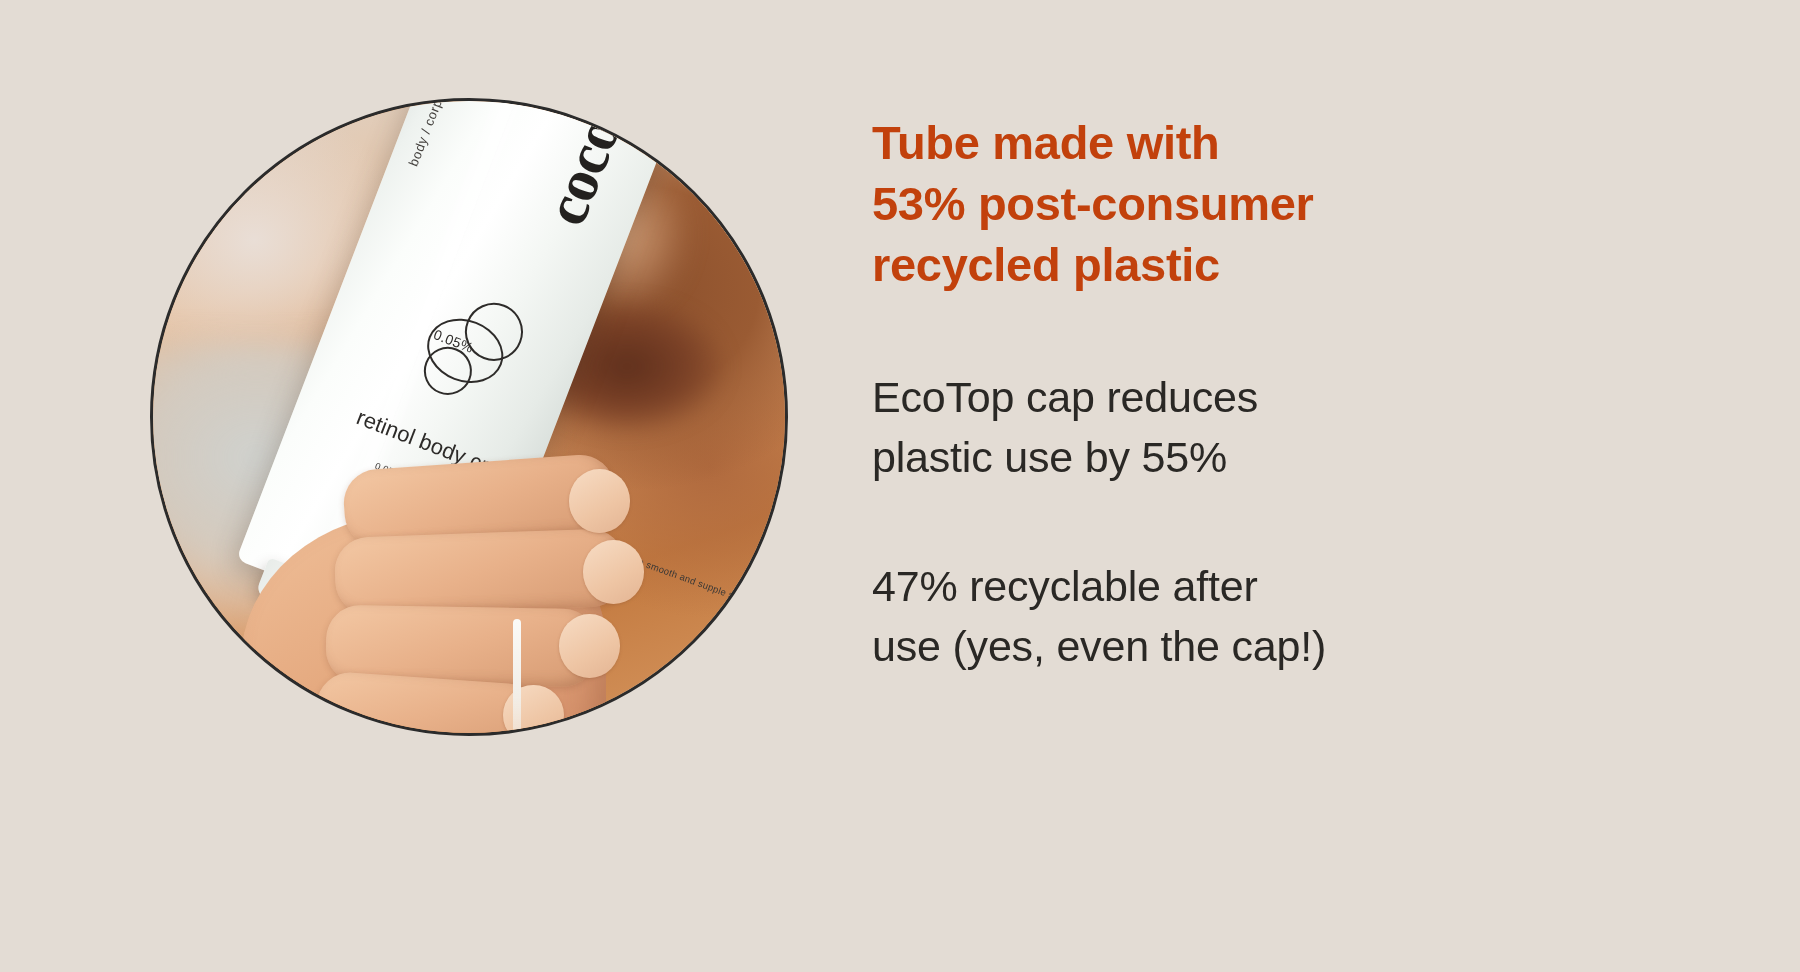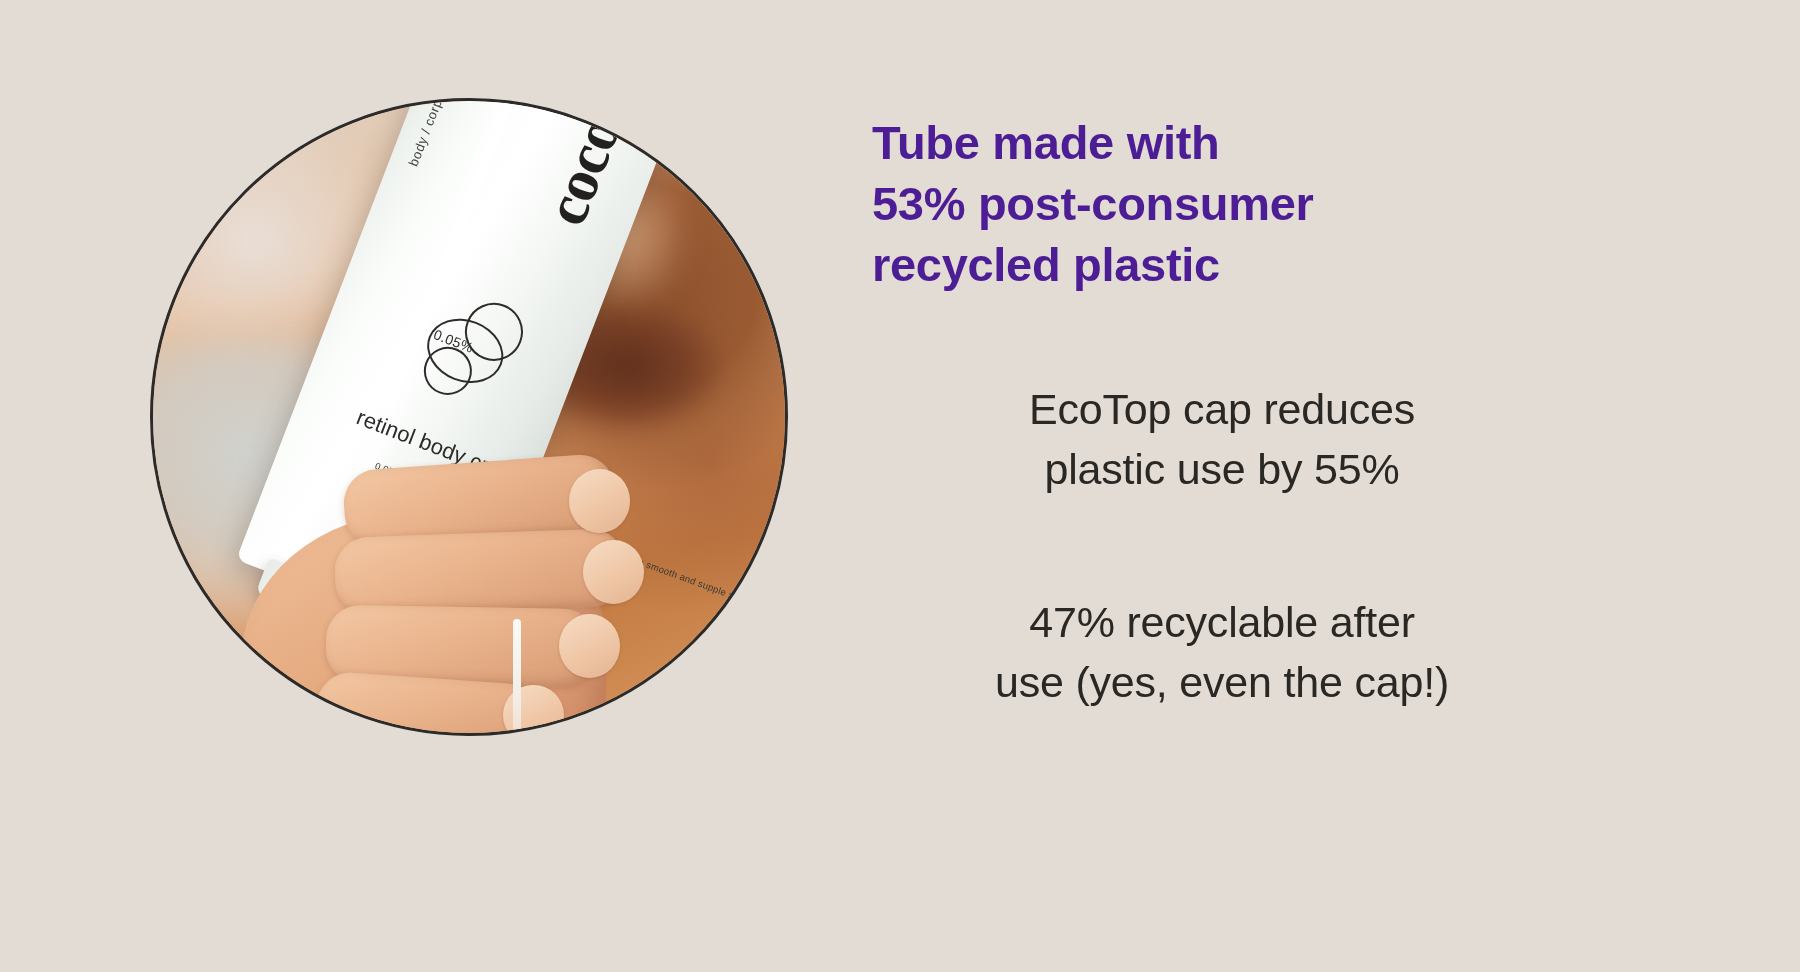--- a/index.html
+++ b/index.html
@@ -274,34 +274,33 @@
   .text-col {
     position: absolute;
     left: 872px;
     top: 112px;
     width: 700px;
   }
   .headline {
     font-size: 47px;
     font-weight: 700;
     line-height: 1.30;
-    color: #4c1d95;
+    color: #c2410c;
     letter-spacing: -0.3px;
     margin: 0;
     white-space: pre-line;
   }
   .para {
     font-size: 43px;
     font-weight: 400;
     line-height: 1.40;
     color: #2a2825;
     letter-spacing: -0.2px;
-    margin: 12px;
+    margin: 0;
     white-space: pre-line;
-    text-align: center;
   }
   .gap-1 { height: 72px; }
   .gap-2 { height: 68px; }
 </style>
 </head>
 <body>
 
 <div class="stage">
 
   <div class="photo-circle">

